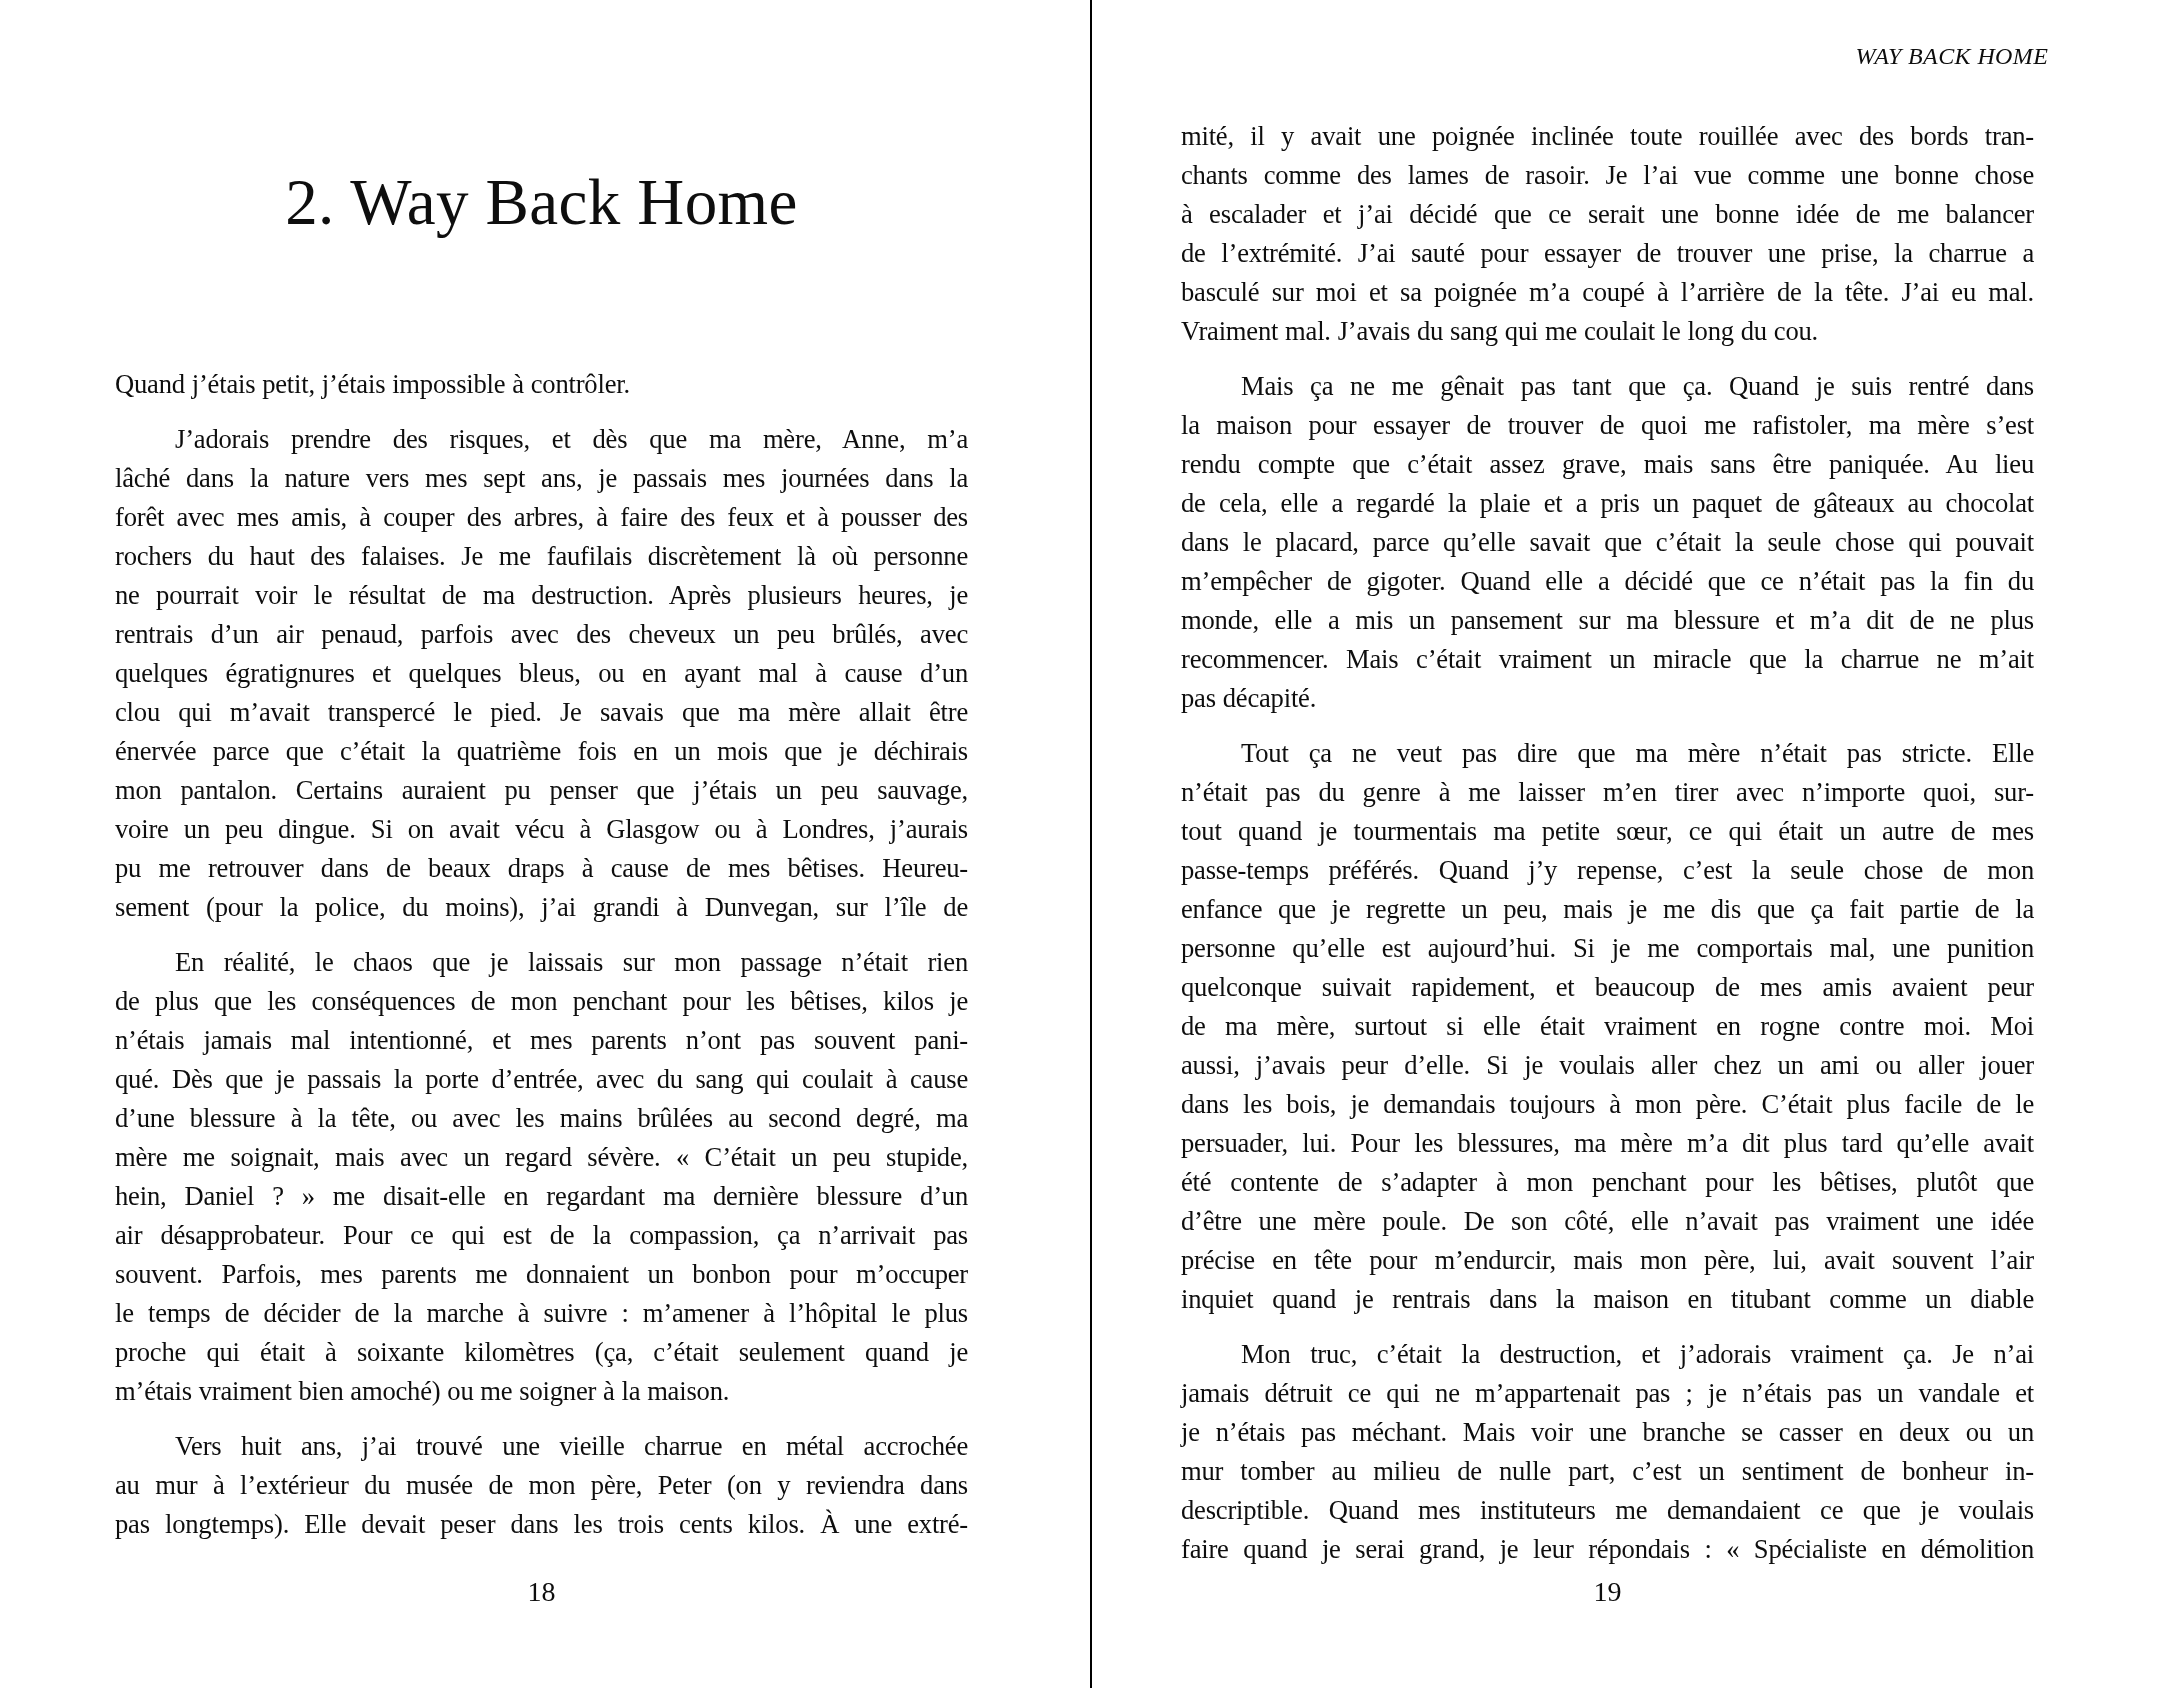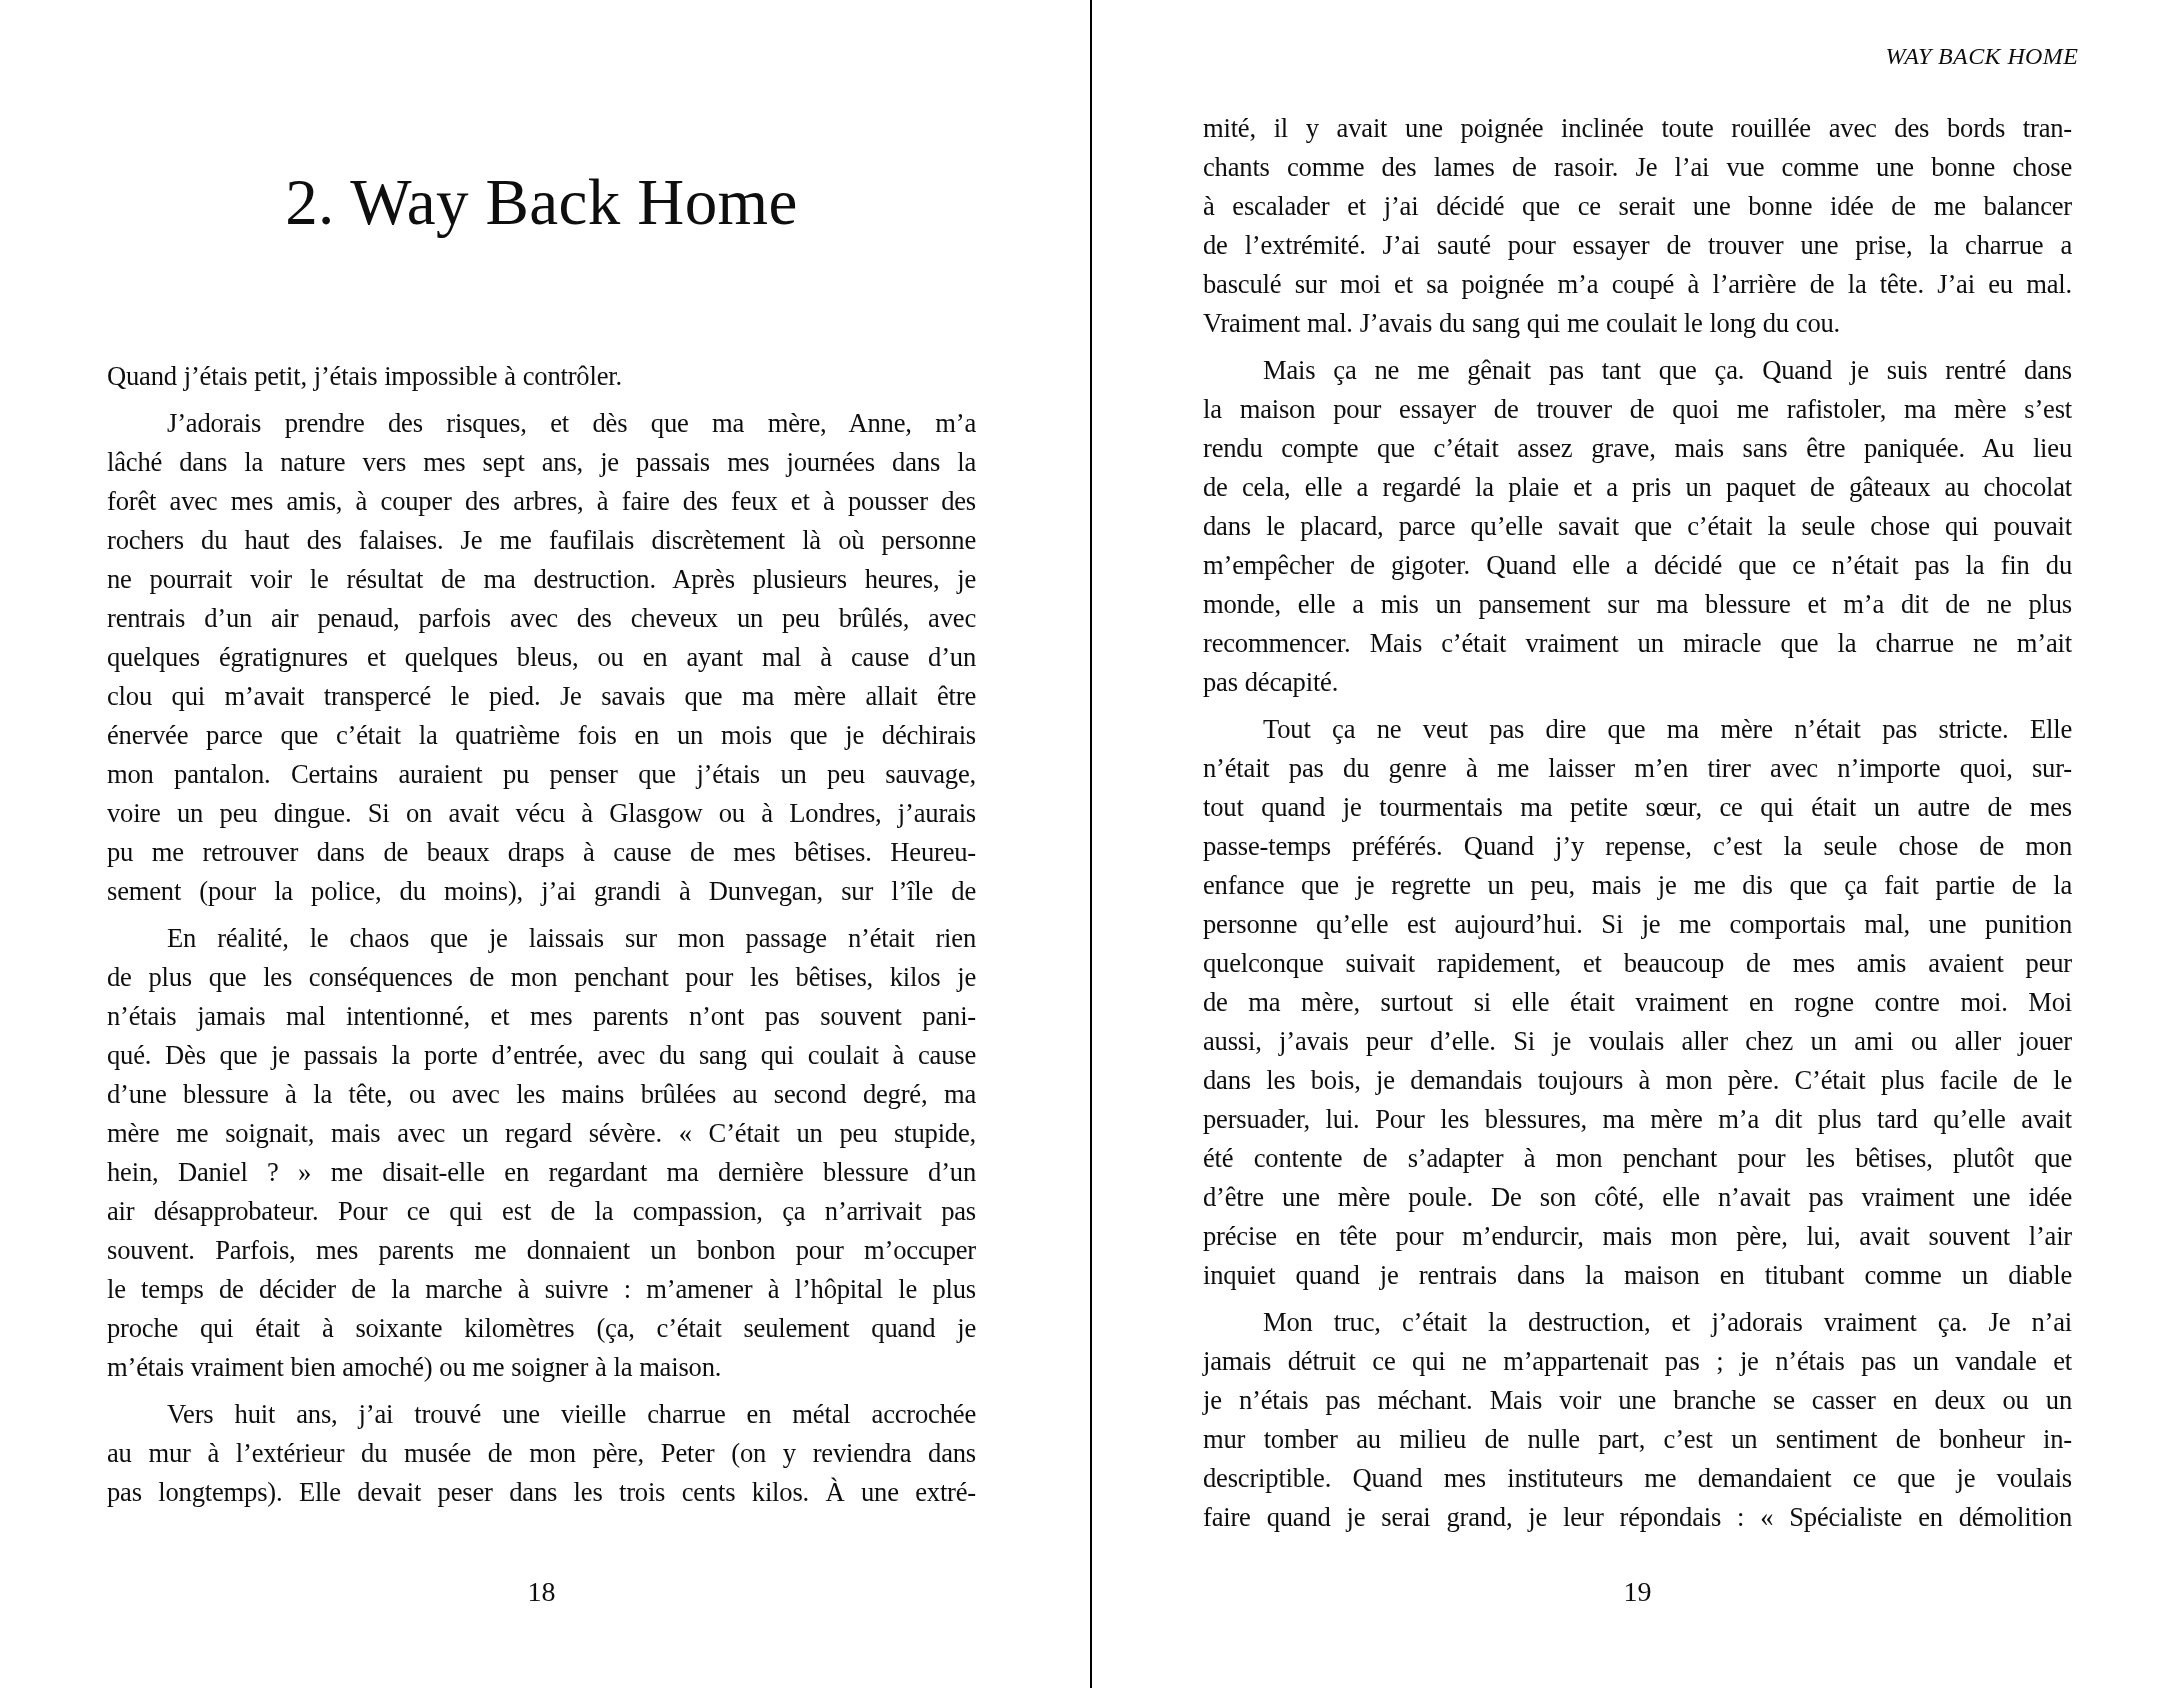--- a/index.html
+++ b/index.html
@@ -8,21 +8,21 @@
     height: 1689px;
     background: #ffffff;
     position: relative;
     font-family: "Liberation Serif", serif;
     color: #0e0e0e;
     overflow: hidden;
   }
   .spread { position: absolute; inset: 0; }
   .page { position: absolute; top: 0; height: 1689px; }
   .page.left  { left: 99px;  width: 885px; }
-  .page.right { left: 1195px; width: 885px; }
+  .page.right { left: 1165px; width: 885px; }
   .divider {
     position: absolute;
     left: 1090px; top: 0;
     width: 1.7px; height: 1689px;
     background: #000;
   }
   .chapter-title {
     position: absolute;
     top: 170px; left: 0;
     width: 100%;
@@ -36,21 +36,21 @@
   .running-header {
     position: absolute;
     top: 43px; right: 1.7px;
     font-style: italic;
     font-size: 24px;
     letter-spacing: 0.4px;
   }
   .body-block { position: absolute; left: 0; width: 100%; }
   .page.left  .body-block { top: 349px; font-family: Liberation Serif, serif; }
   .page.right .body-block { top: 101px; }
-  .para { margin: 8px; padding: 0; }
+  .para { margin: 16px; padding: 0; }
   .line {
     font-size: 26.6px;
     line-height: 39px;
     letter-spacing: -0.2px;
     word-spacing: 0.4px;
     text-align: justify;
     text-align-last: justify;
   }
   .line.flush { text-align-last: left; }
   .line.indent { padding-left: 60px; }

